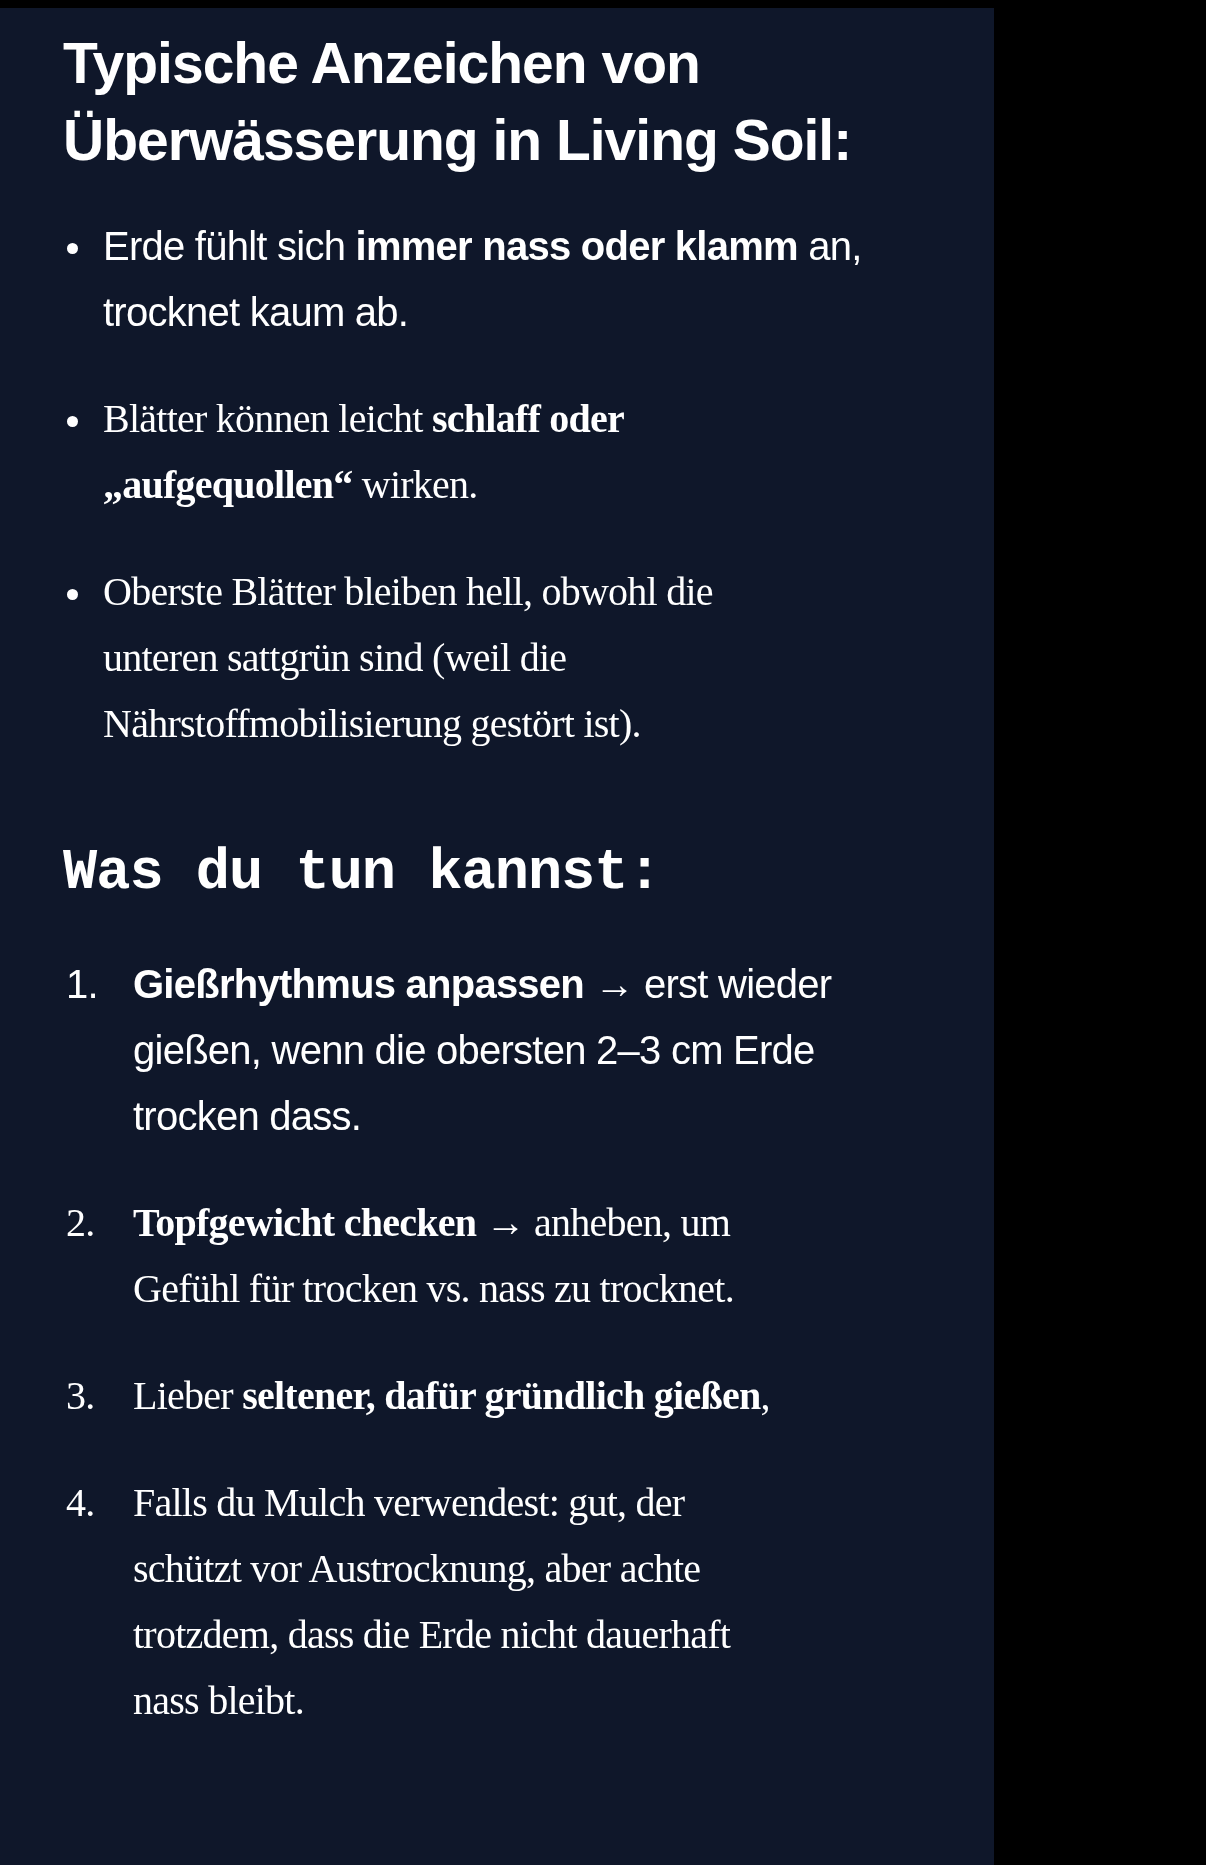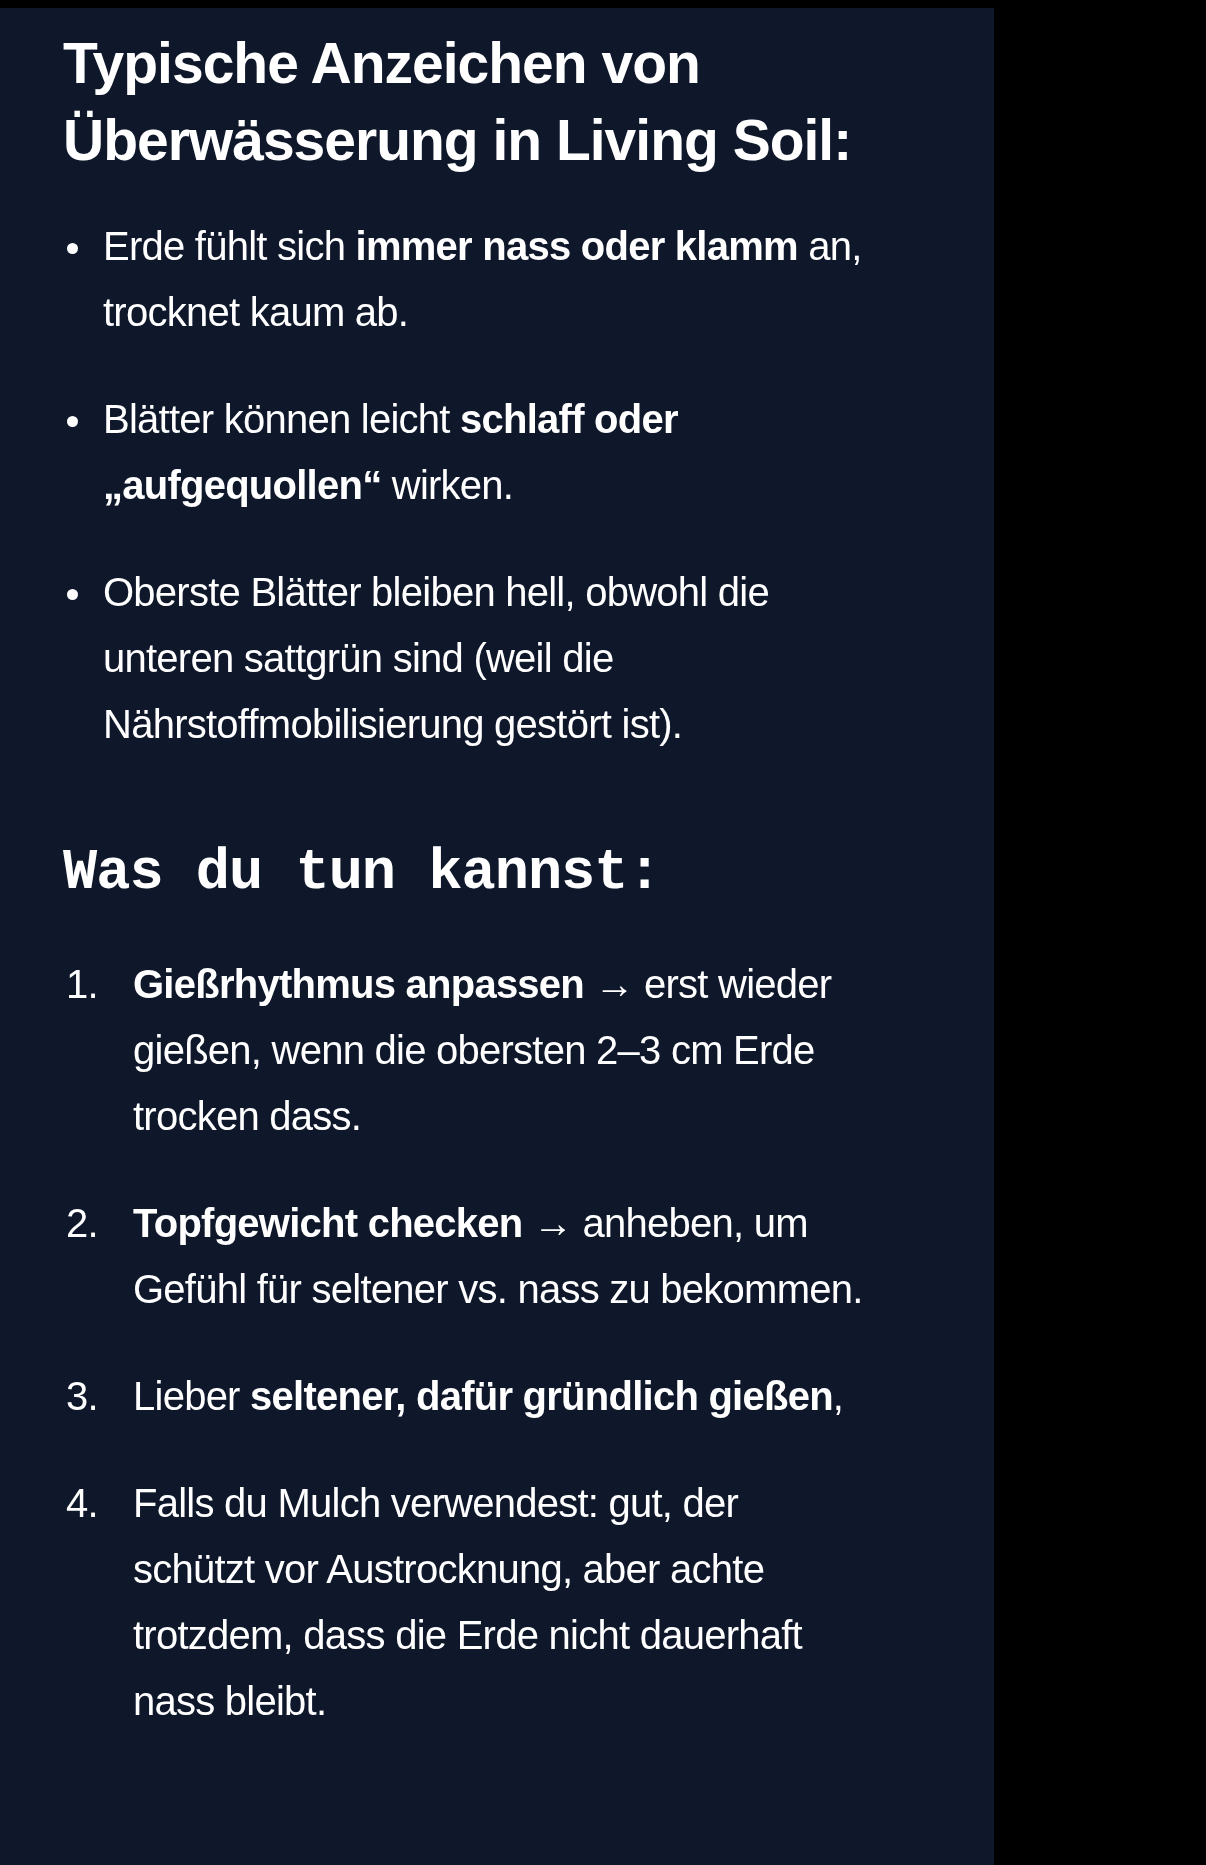--- a/index.html
+++ b/index.html
@@ -33,21 +33,21 @@
     margin:0;padding:0;
   }
   li.md-li{
     position:relative;
     font-size:40px;
     line-height:66px;
     font-weight:400;
     letter-spacing:-0.75px;
     color:#ffffff;
   }
-  li.md-li + li.md-li{margin-top:41px;}
+  li.md-li + li.md-li{margin-top:41px;font-family:Liberation Serif, serif;}
   ul.md-ul > li.md-li{padding-left:40px;}
   ol.md-ol > li.md-li{padding-left:70px;}
   ul.md-ul > li.md-li .bullet-dot{
     position:absolute;
     left:4px;top:30px;
     width:11px;height:11px;
     border-radius:50%;
     background:#ffffff;
   }
   ol.md-ol > li.md-li .num-marker{
@@ -71,19 +71,19 @@
   <div class="content">
       <h3 class="md-heading">Typische Anzeichen von<br>Überwässerung in Living Soil:</h3>
       <ul class="md-ul">
         <li class="md-li"><span class="bullet-dot"></span><span>Erde fühlt sich </span><strong>immer nass oder klamm</strong><span> an,</span><br><span>trocknet kaum ab.</span></li>
         <li class="md-li"><span class="bullet-dot"></span><span>Blätter können leicht </span><strong>schlaff oder</strong><br><strong>„aufgequollen“</strong><span> wirken.</span></li>
         <li class="md-li"><span class="bullet-dot"></span><span>Oberste Blätter bleiben hell, obwohl die</span><br><span>unteren sattgrün sind (weil die</span><br><span>Nährstoffmobilisierung gestört ist).</span></li>
       </ul>
       <h3 class="md-heading">Was du tun kannst:</h3>
       <ol class="md-ol">
         <li class="md-li"><span class="num-marker">1.</span><strong>Gießrhythmus anpassen</strong><span> → erst wieder</span><br><span>gießen, wenn die obersten 2–3 cm Erde</span><br><span>trocken dass.</span></li>
-        <li class="md-li"><span class="num-marker">2.</span><strong>Topfgewicht checken</strong><span> → anheben, um</span><br><span>Gefühl für seltener vs. nass zu bekommen.</span></li>
+        <li class="md-li"><span class="num-marker">2.</span><strong>Topfgewicht checken</strong><span> → anheben, um</span><br><span>Gefühl für trocken vs. nass zu trocknet.</span></li>
         <li class="md-li"><span class="num-marker">3.</span><span>Lieber </span><strong>seltener, dafür gründlich gießen</strong><span>,</span><br></li>
         <li class="md-li"><span class="num-marker">4.</span><span>Falls du Mulch verwendest: gut, der</span><br><span>schützt vor Austrocknung, aber achte</span><br><span>trotzdem, dass die Erde nicht dauerhaft</span><br><span>nass bleibt.</span></li>
       </ol>
     </div>
   <div class="scrollbar-thumb"></div>
 </div>
 
 </body></html>

